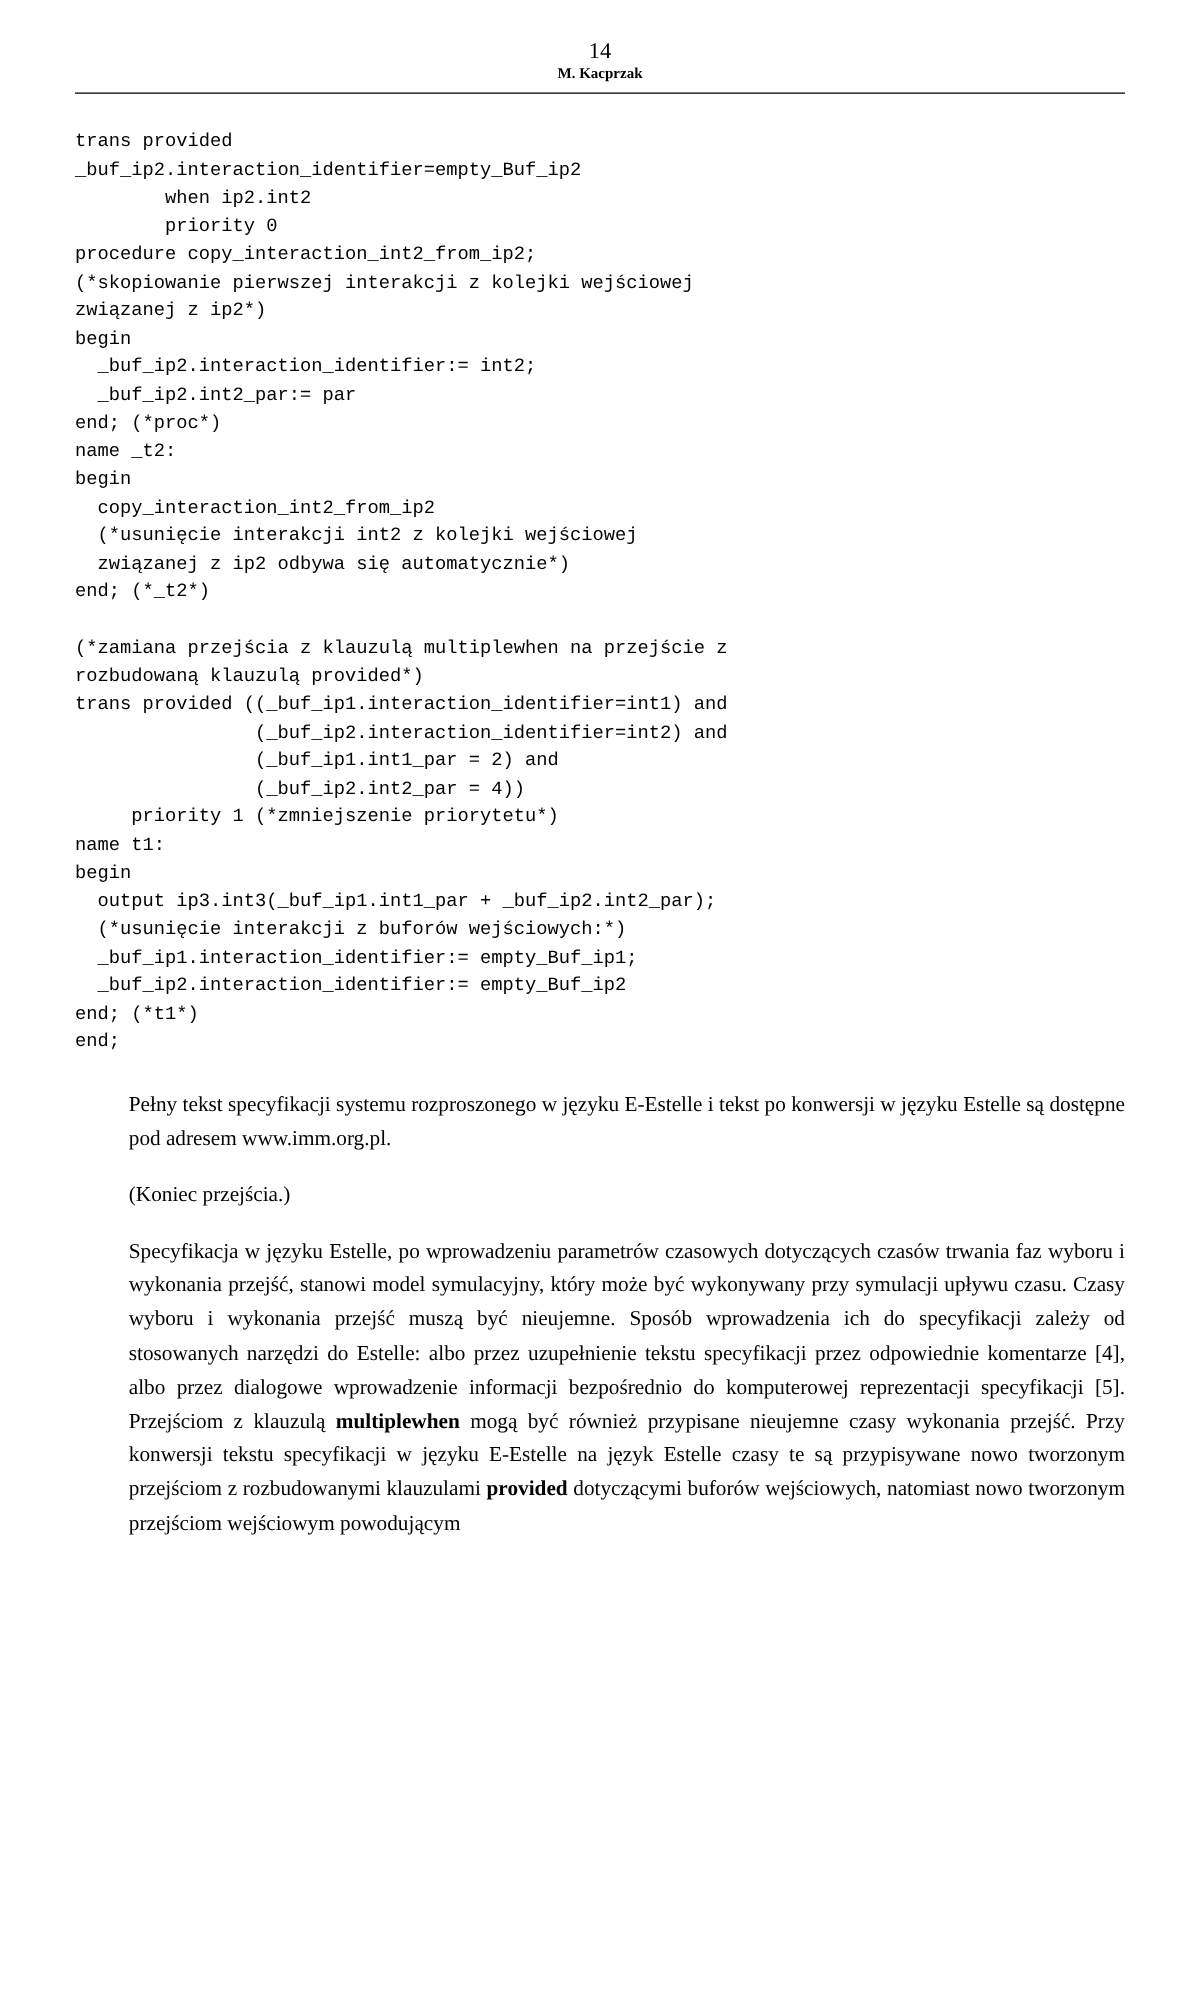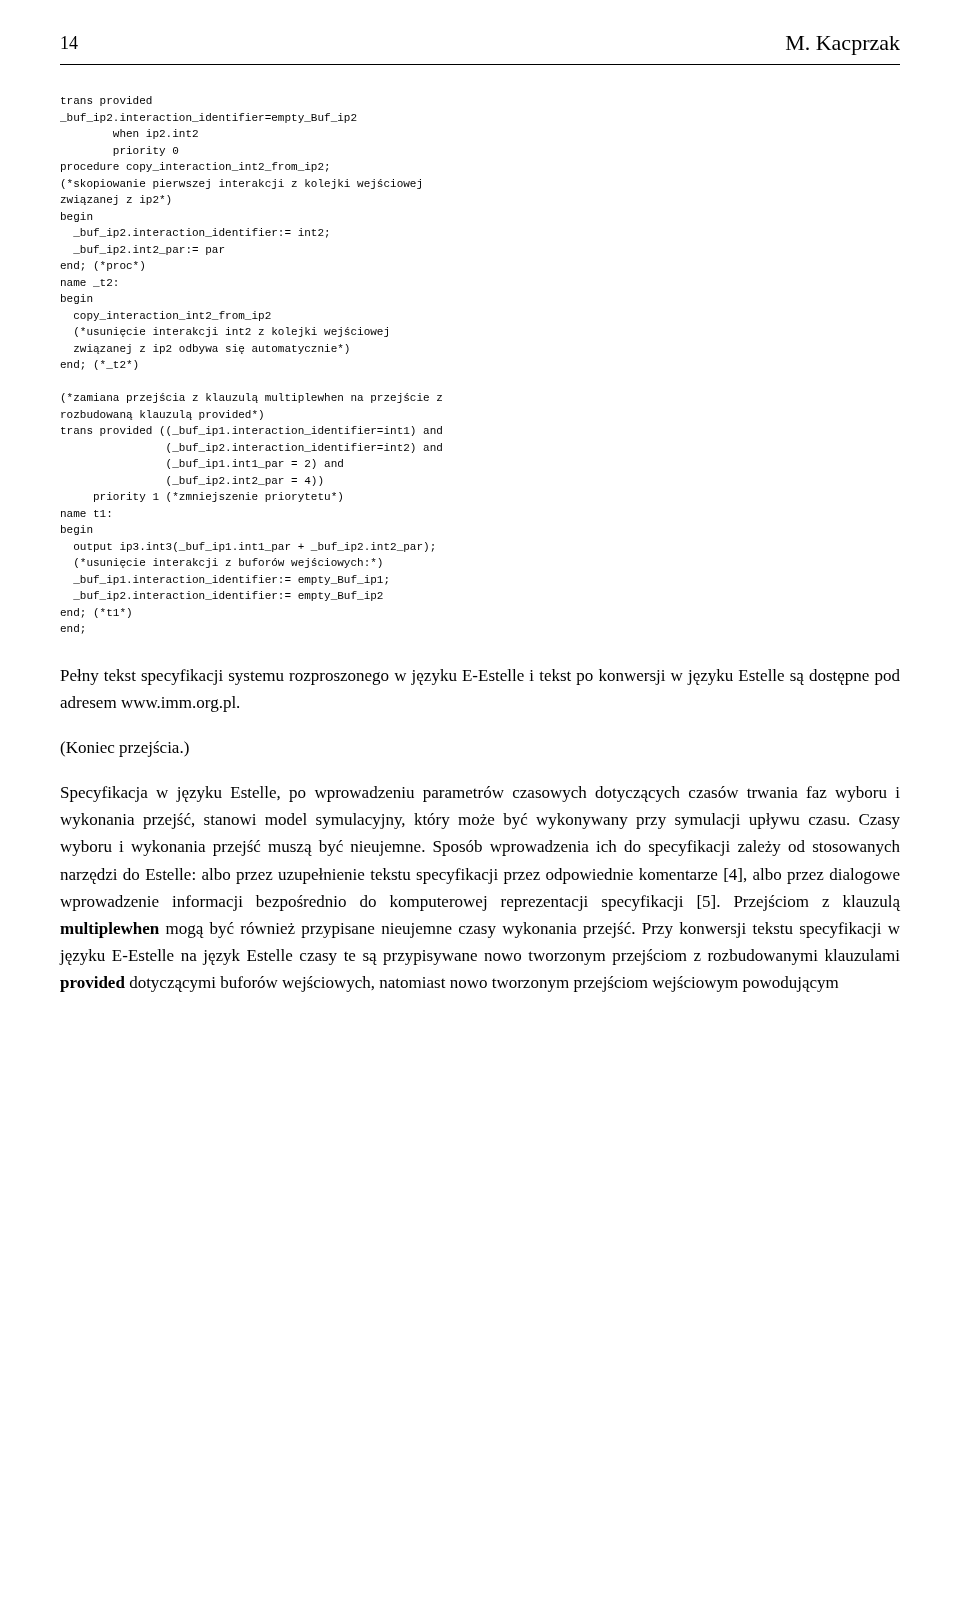--- a/index.html
+++ b/index.html
@@ -1,18 +1,19 @@
 <!DOCTYPE html>
 <html><head>
   <meta charset="utf-8">
   <style>
     * {
       margin: 0;
       padding: 0;
       box-sizing: border-box;
+      flex-direction: column;
     }
     body {
       background: #fff;
       font-family: 'Times New Roman', Times, serif;
       font-size: 18px;
       color: #000;
       width: 960px;
       min-height: 1600px;
       padding: 30px 60px 40px 60px;
     }
@@ -22,35 +23,36 @@
       align-items: center;
       border-bottom: 1px solid #000;
       padding-bottom: 8px;
       margin-bottom: 28px;
     }
     .page-number {
       font-size: 18px;
       font-weight: normal;
     }
     .page-title {
-      font-size: 22px;
-      font-weight: normal;
+      font-size: 12px;
+      font-weight: bold;
     }
     .code-block {
       font-family: 'Courier New', Courier, monospace;
-      font-size: 11px;
+      font-size: 15px;
       line-height: 1.5;
       white-space: pre;
       margin-bottom: 24px;
     }
     .prose {
       font-size: 17px;
       line-height: 1.6;
       text-align: justify;
       margin-bottom: 18px;
+      margin-left: 43px;
     }
   </style>
 </head>
 <body>
 
 <div class="page-header">
   <span class="page-number">14</span>
   <span class="page-title">M. Kacprzak</span>
 </div>
 

